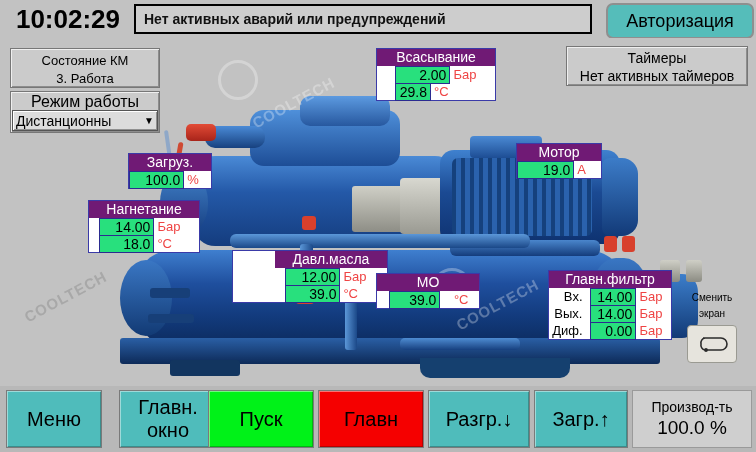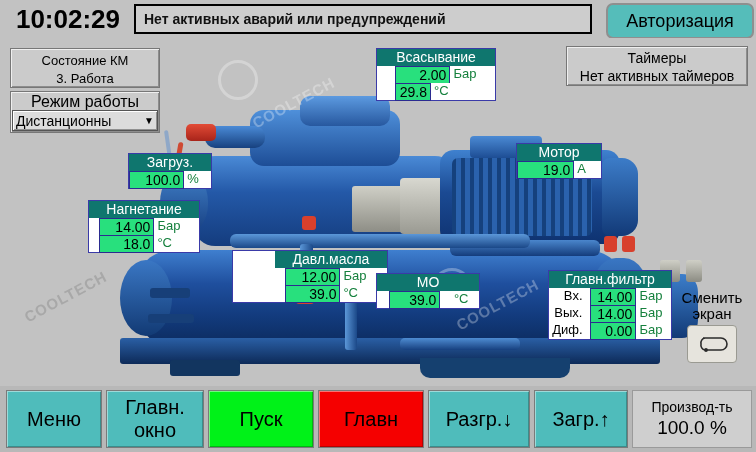--- a/index.html
+++ b/index.html
@@ -107,42 +107,42 @@
     display:flex;align-items:center;
     box-shadow:inset 1px 1px 0 #fff,inset -1px -1px 0 #909090;
   }
   .combo .val{flex:1;font-size:14px;padding-left:3px;text-align:left;white-space:nowrap;overflow:hidden;}
   .combo .arr{width:16px;text-align:center;font-size:10px;}
   .timers{left:566px;top:8px;width:182px;height:40px;padding-top:2px;}
   .timers div{font-size:14px;line-height:18px;}
 
   
   .chg{position:absolute;left:672px;top:252px;width:80px;text-align:center;color:#000;}
-  .chg .t{font-size:15px;line-height:16px;}
+  .chg .t{font-size:10px;line-height:16px;}
   .chgbtn{
     margin:3px auto 0;width:48px;height:36px;background:#e6e4dd;
     border:1px solid #9a9a92;border-radius:4px;
     display:flex;align-items:center;justify-content:center;
   }
 
   
   .tag{position:absolute;border:1px solid #3a3aa8;background:#fff;}
   .tag .hd{
-    background:#0f766e;color:#fff;font-size:14px;text-align:center;
+    background:#701a75;color:#fff;font-size:14px;text-align:center;
     line-height:17px;height:17px;white-space:nowrap;padding:0 3px;
   }
-  .tag .row{display:flex;height:17px;align-items:flex-start;}
+  .tag .row{display:flex;height:17px;align-items:center;}
   .tag .rl{font-size:13px;color:#000;text-align:right;padding-right:7px;
            display:flex;align-items:center;justify-content:flex-end;}
   .tag .v{
     background:#28e07d;color:#000;font-size:14px;text-align:right;
     padding-right:3px;display:flex;align-items:center;justify-content:flex-end;
     border:1px solid #2b2b90;box-sizing:border-box;
   }
-  .tag .u{font-size:13px;color:#15803d;padding-left:3px;display:flex;align-items:center;background:#fff;}
+  .tag .u{font-size:13px;color:#ef4444;padding-left:3px;display:flex;align-items:center;background:#fff;}
   .tag .pad{background:#fff;}
 
   
   .btnbar{position:absolute;left:0;top:386px;width:756px;height:66px;background:#b8b8b8;}
   .btn{
     position:absolute;top:4px;height:58px;border:1px solid #7a7a7a;
     display:flex;align-items:center;justify-content:center;text-align:center;
     font-size:20px;color:#000;box-sizing:border-box;
     box-shadow:inset 1px 1px 0 rgba(255,255,255,.45),inset -1px -1px 0 rgba(0,0,0,.25);
   }
@@ -326,21 +326,21 @@
         <div class="v" style="width:50px;">0.00</div>
         <div class="u" style="width:34px;">Бар</div>
       </div>
     </div>
 
   </div>
 
   <div class="btnbar">
     <div class="btn teal" style="left:6px;width:96px;">Меню</div>
 
-    <div class="btn teal" style="left:106px;width:98px;flex-direction:column;">
+    <div class="btn teal" style="left:119px;width:98px;flex-direction:column;">
       <span>Главн.</span>
       <span>окно</span>
     </div>
 
     <div class="btn green" style="left:208px;width:106px;">Пуск</div>
 
     <div class="btn red" style="left:318px;width:106px;">Главн</div>
 
     <div class="btn teal" style="left:428px;width:102px;">Разгр.↓</div>
 

